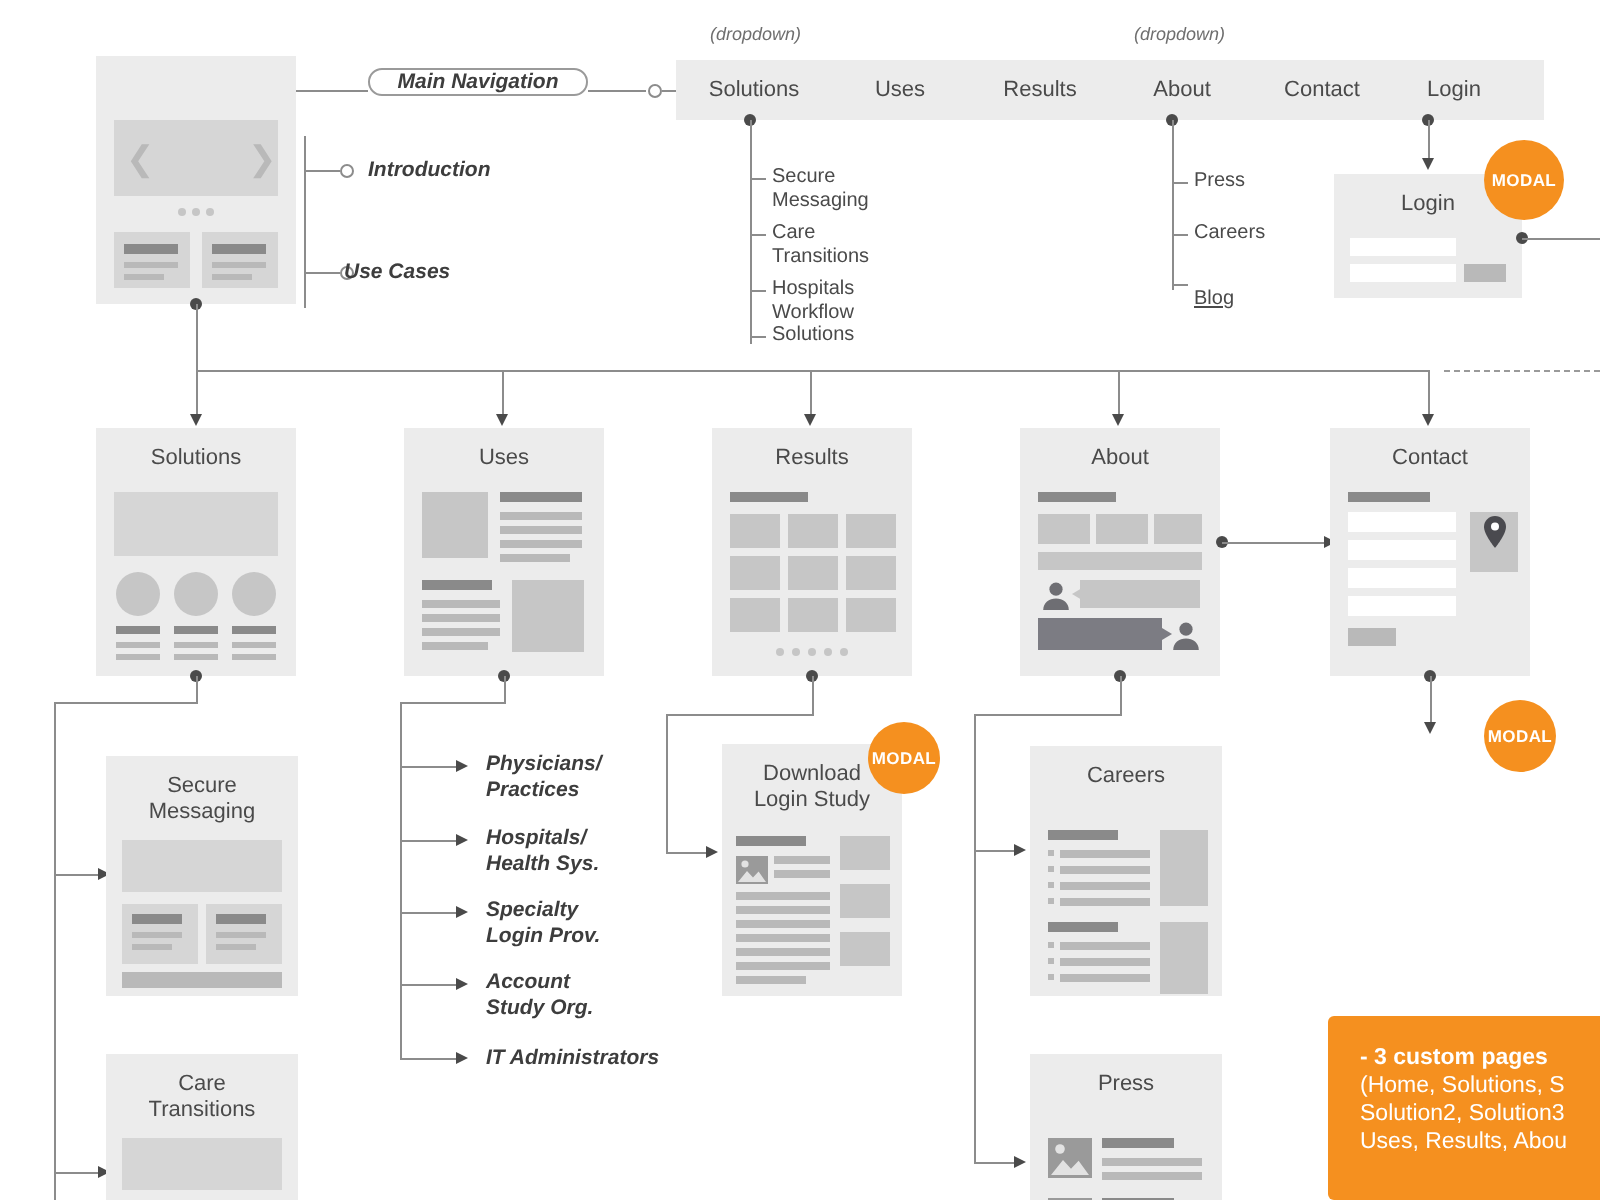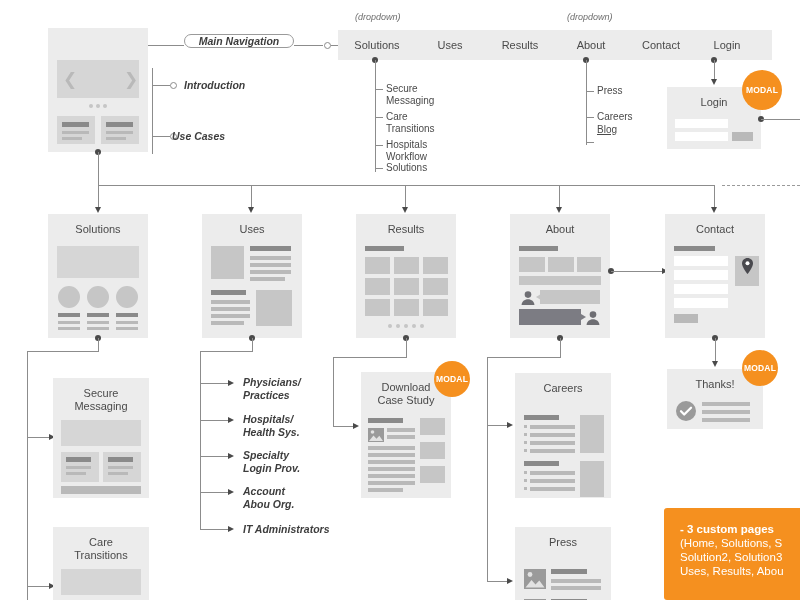--- a/index.html
+++ b/index.html
@@ -197,21 +197,21 @@
   <div class="ln-h" style="left:375px;top:168px;width:8px;"></div>
   <div class="lbl-plain" style="left:386px;top:162px;">Solutions</div>
 
   <div class="dot" style="left:583px;top:57px;"></div>
   <div class="ln-v" style="left:586px;top:60px;height:85px;"></div>
   <div class="ln-h" style="left:586px;top:91px;width:8px;"></div>
   <div class="lbl-plain" style="left:597px;top:85px;">Press</div>
   <div class="ln-h" style="left:586px;top:117px;width:8px;"></div>
   <div class="lbl-plain" style="left:597px;top:111px;">Careers</div>
   <div class="ln-h" style="left:586px;top:142px;width:8px;"></div>
-  <div class="lbl-plain" style="left:597px;top:124px;text-decoration:underline;">Blog</div>
+  <div class="lbl-plain" style="left:597px;top:144px;text-decoration:underline;">Blog</div>
 
   <div class="dot" style="left:711px;top:57px;"></div>
   <div class="ln-v" style="left:714px;top:60px;height:20px;"></div>
   <div class="arr-d" style="left:710.5px;top:79px;"></div>
 
   <div class="card" style="left:667px;top:87px;width:94px;height:62px;">
     <div class="card-title">Login</div>
     <div class="blk-white" style="left:8px;top:32px;width:53px;height:9px;"></div>
     <div class="blk-white" style="left:8px;top:45px;width:53px;height:9px;"></div>
     <div class="blk-gray2" style="left:65px;top:45px;width:21px;height:9px;"></div>
@@ -377,36 +377,36 @@
 Health Sys.</div>
 
   <div class="ln-h" style="left:200px;top:456px;width:29px;"></div>
   <div class="arr-r" style="left:228px;top:452.5px;"></div>
   <div class="lbl" style="left:243px;top:449px;">Specialty
 Login Prov.</div>
 
   <div class="ln-h" style="left:200px;top:492px;width:29px;"></div>
   <div class="arr-r" style="left:228px;top:488.5px;"></div>
   <div class="lbl" style="left:243px;top:485px;">Account
-Abou Org.</div>
+Study Org.</div>
 
   <div class="ln-h" style="left:200px;top:529px;width:29px;"></div>
   <div class="arr-r" style="left:228px;top:525.5px;"></div>
   <div class="lbl" style="left:243px;top:523px;">IT Administrators</div>
 
   <div class="dot" style="left:403px;top:335px;"></div>
   <div class="ln-v" style="left:406px;top:338px;height:20px;"></div>
   <div class="ln-h" style="left:333px;top:357px;width:74px;"></div>
   <div class="ln-v" style="left:333px;top:357px;height:70px;"></div>
   <div class="ln-h" style="left:333px;top:426px;width:21px;"></div>
   <div class="arr-r" style="left:353px;top:422.5px;"></div>
 
   <div class="card" style="left:361px;top:372px;width:90px;height:126px;">
     <div class="card-title">Download
-Case Study</div>
+Login Study</div>
     <div class="blk-dark" style="left:7px;top:46px;width:35px;height:5px;"></div>
     <svg style="position:absolute;left:7px;top:56px;" width="16" height="14" viewBox="0 0 16 14">
       <rect width="16" height="14" fill="#9a9a9a"></rect>
       <circle cx="4.5" cy="4" r="1.8" fill="#e2e2e2"></circle>
       <path d="M1 13l4.5-5.5 3 3.3 2.8-3 3.7 5.2z" fill="#e2e2e2"></path>
     </svg>
     <div class="blk-gray2" style="left:26px;top:56px;width:28px;height:3.5px;"></div>
     <div class="blk-gray2" style="left:26px;top:63px;width:28px;height:3.5px;"></div>
     <div class="blk-mid" style="left:59px;top:46px;width:25px;height:17px;"></div>
     <div class="blk-gray2" style="left:7px;top:74px;width:47px;height:3.5px;"></div>
@@ -470,30 +470,20 @@
       <path d="M1.5 18.5l6-7.5 4 4.4 3.8-4 5.2 7.1z" fill="#e2e2e2"></path>
     </svg>
     <div class="blk-dark" style="left:36px;top:72px;width:36px;height:5px;"></div>
 
   </div>
 
   <div class="dot" style="left:712px;top:335px;"></div>
   <div class="ln-v" style="left:715px;top:338px;height:24px;"></div>
   <div class="arr-d" style="left:711.5px;top:361px;"></div>
 
-  <div class="card" style="left:667px;top:369px;width:96px;height:60px;">
-    <div class="card-title">Thanks!</div>
-    <svg style="position:absolute;left:9px;top:32px;" width="20" height="20" viewBox="0 0 20 20">
-      <circle cx="10" cy="10" r="10" fill="#9a9a9a"></circle>
-      <path d="M5 10.3l3.2 3.2L15 6.8" stroke="#ffffff" stroke-width="2.3" fill="none" stroke-linecap="round" stroke-linejoin="round"></path>
-    </svg>
-    <div class="blk-gray2" style="left:35px;top:33px;width:48px;height:4px;"></div>
-    <div class="blk-gray2" style="left:35px;top:41px;width:48px;height:4px;"></div>
-    <div class="blk-gray2" style="left:35px;top:49px;width:48px;height:4px;"></div>
-  </div>
   <div class="modal-badge" style="left:742px;top:350px;width:36px;height:36px;">
     <span>MODAL</span>
   </div>
 
   <div class="components" style="left:664px;top:508px;width:136px;height:92px;">
     <div class="cline">
       <b>- 3 custom pages</b>
     </div>
     <div class="cline">(Home, Solutions, S</div>
     <div class="cline">Solution2, Solution3</div>

